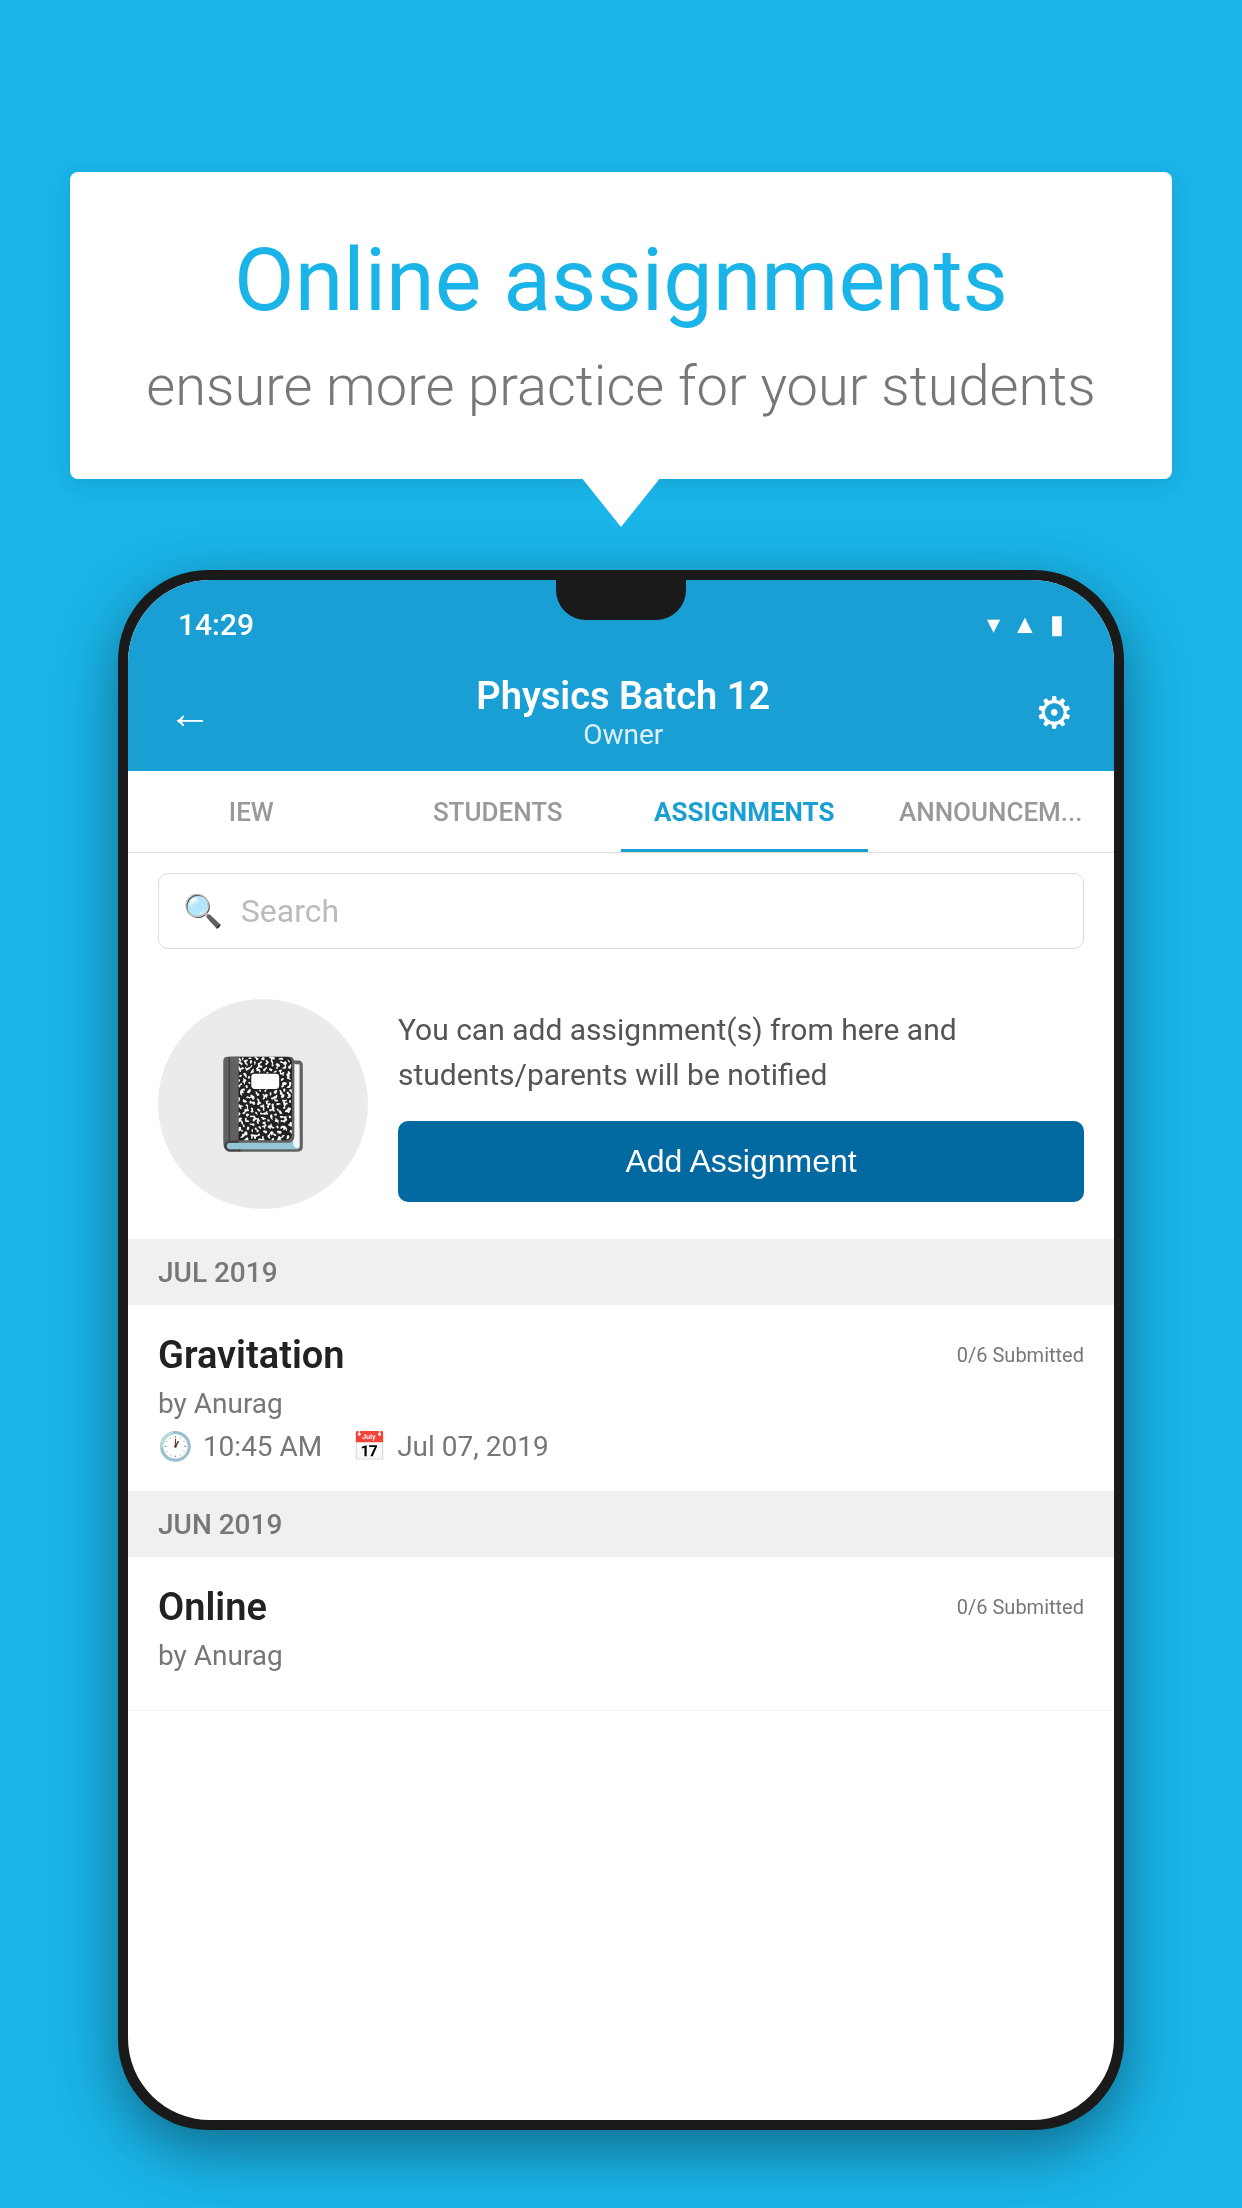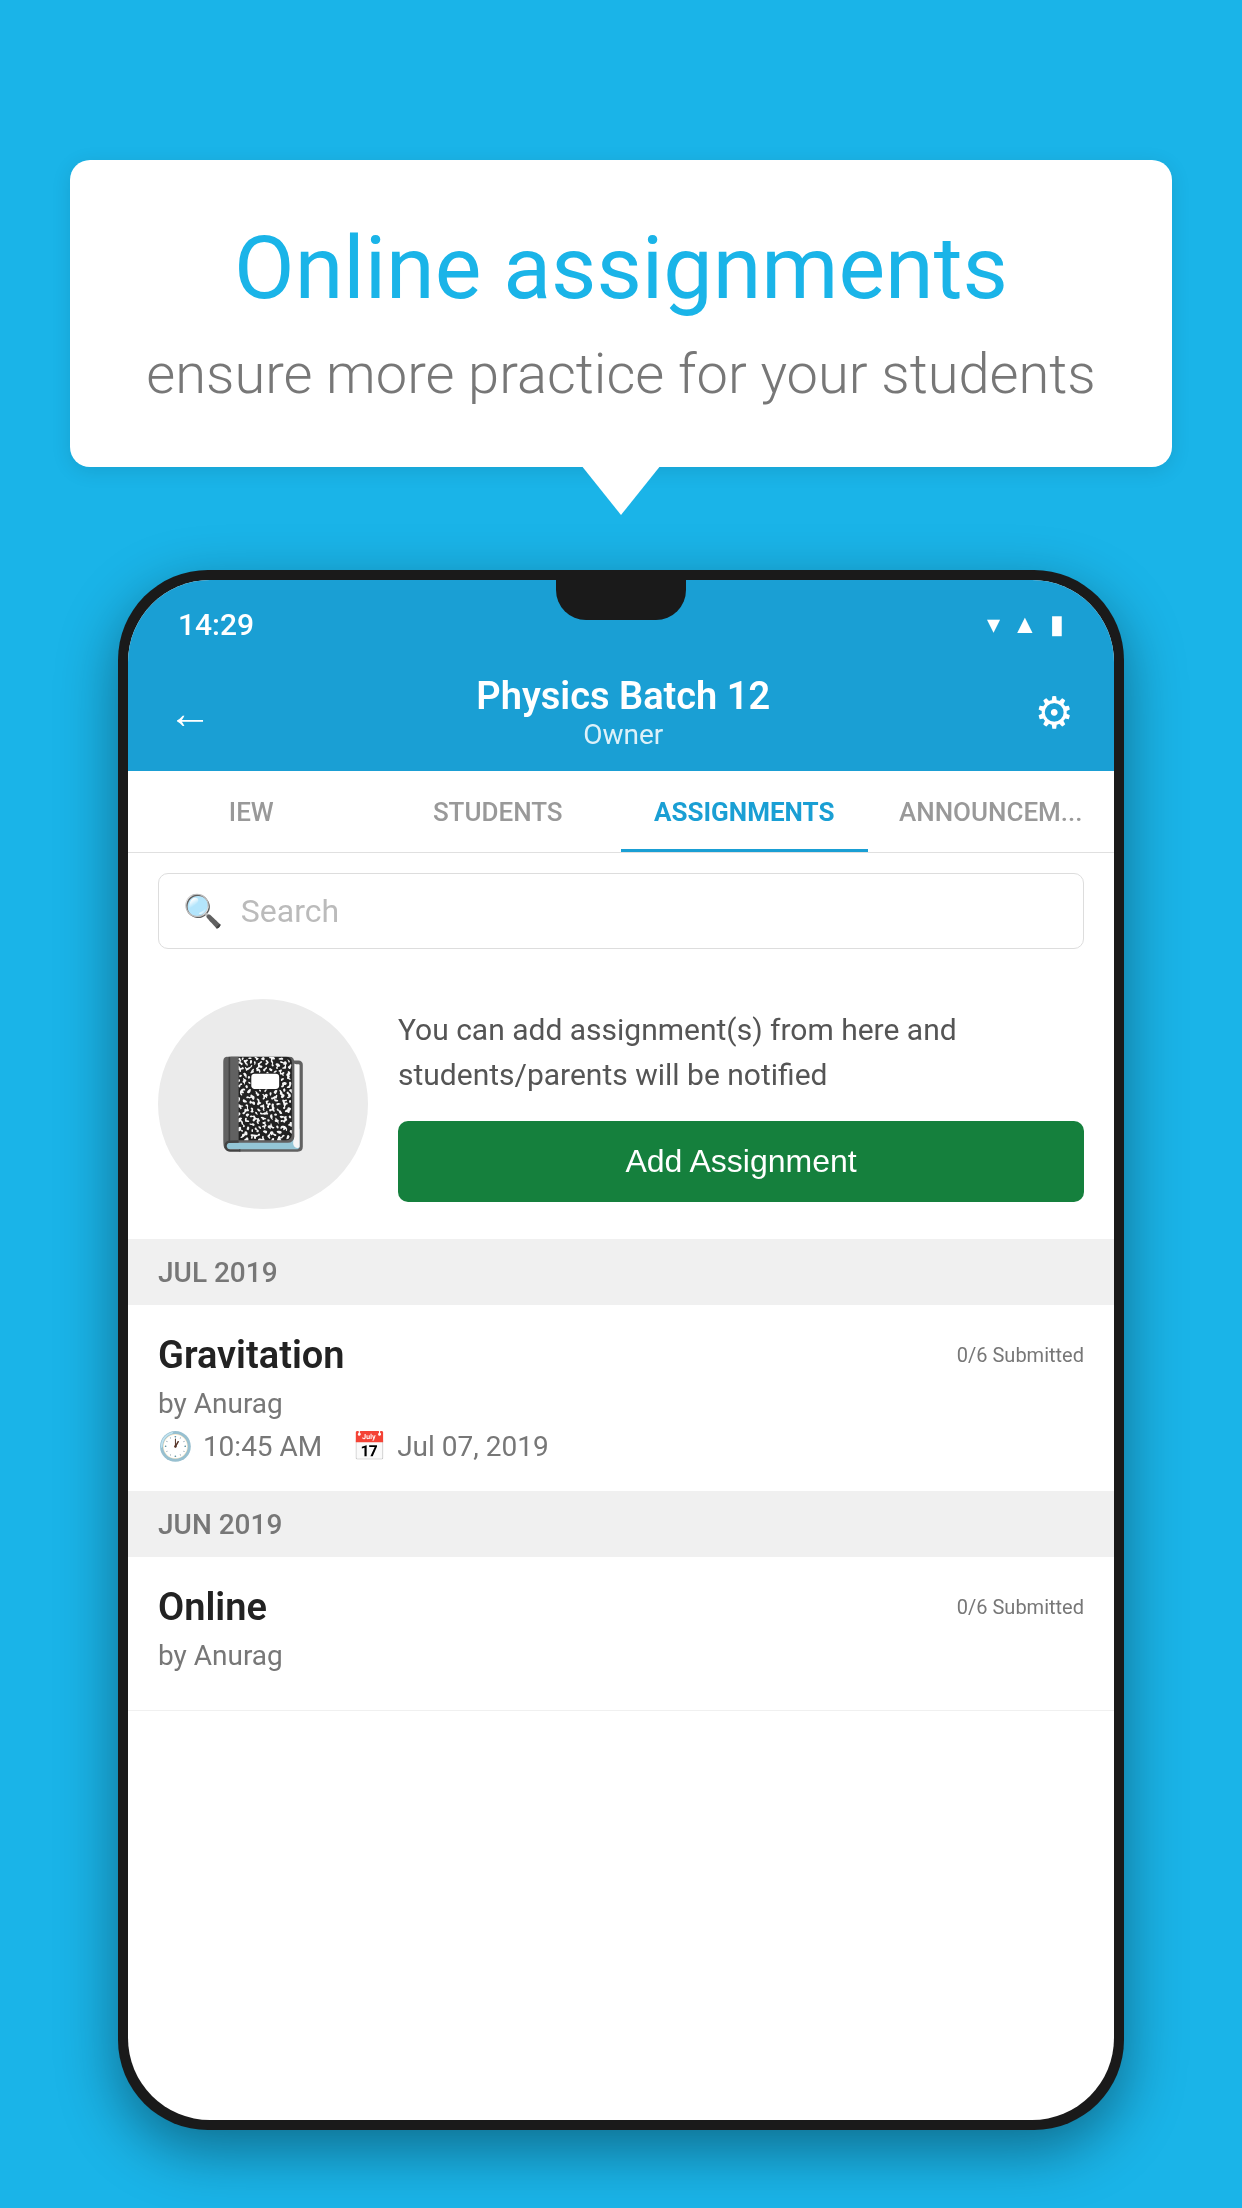--- a/index.html
+++ b/index.html
@@ -16,24 +16,25 @@
     
     .speech-bubble-container {
       position: absolute;
       top: 160px;
       left: 70px;
       right: 70px;
     }
 
     .speech-bubble {
       background: white;
-      border-radius: 20px;
+      border-radius: 8px;
       padding: 60px 70px 60px 70px;
       position: relative;
       box-shadow: 0 4px 20px rgba(0,0,0,0.1);
+      margin-top: 12px;
     }
 
     .speech-bubble::after {
       content: '';
       position: absolute;
       bottom: -48px;
       left: 50%;
       transform: translateX(-50%);
       width: 0;
       height: 0;
@@ -269,21 +270,21 @@
     }
 
     .promo-text {
       font-size: 30px;
       color: #555;
       line-height: 1.5;
       margin-bottom: 24px;
     }
 
     .add-assignment-btn {
-      background: #15803d;
+      background: #0369a1;
       color: white;
       border: none;
       border-radius: 10px;
       padding: 22px 44px;
       font-size: 32px;
       font-weight: 500;
       cursor: pointer;
       width: 100%;
     }
 

